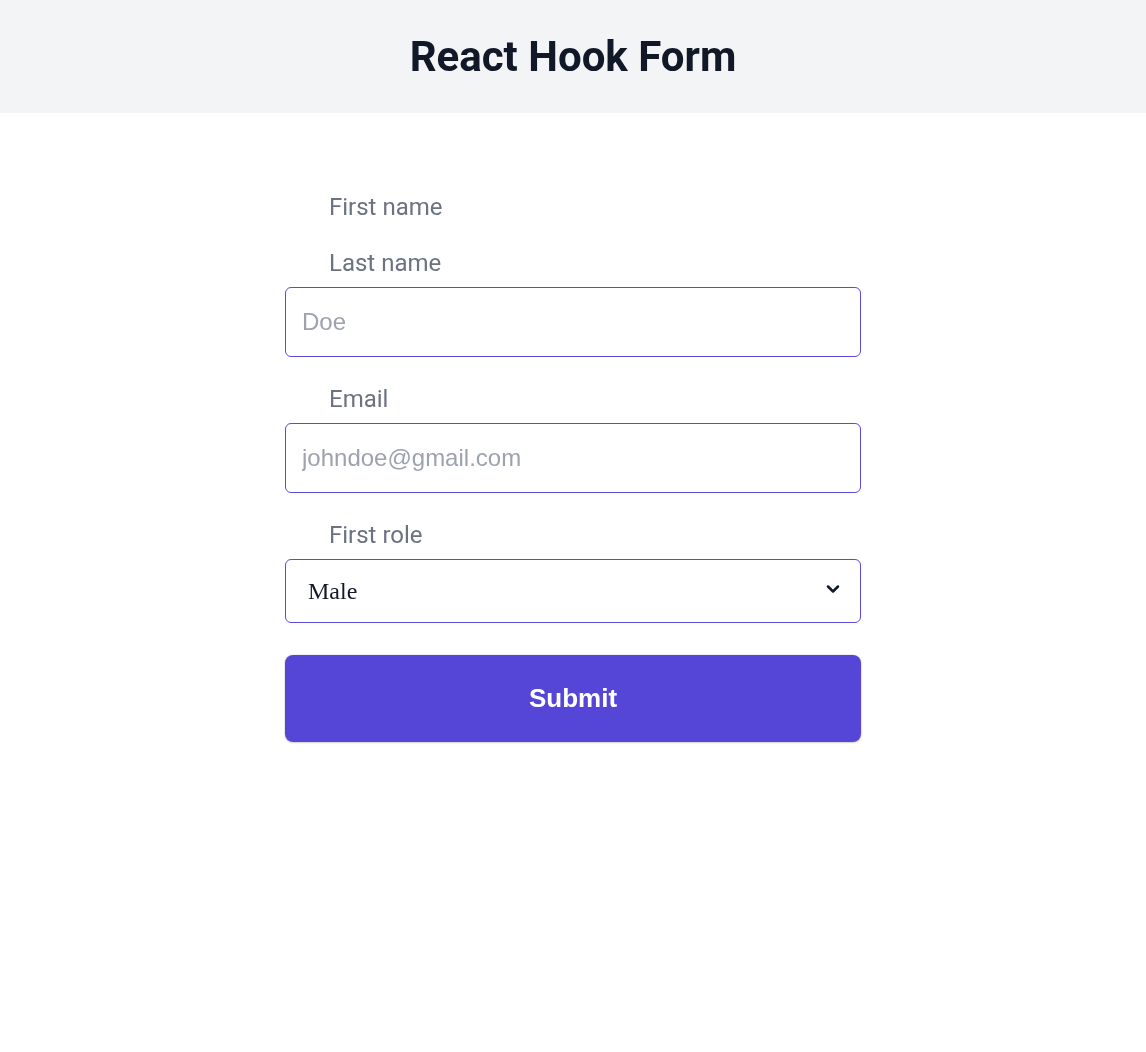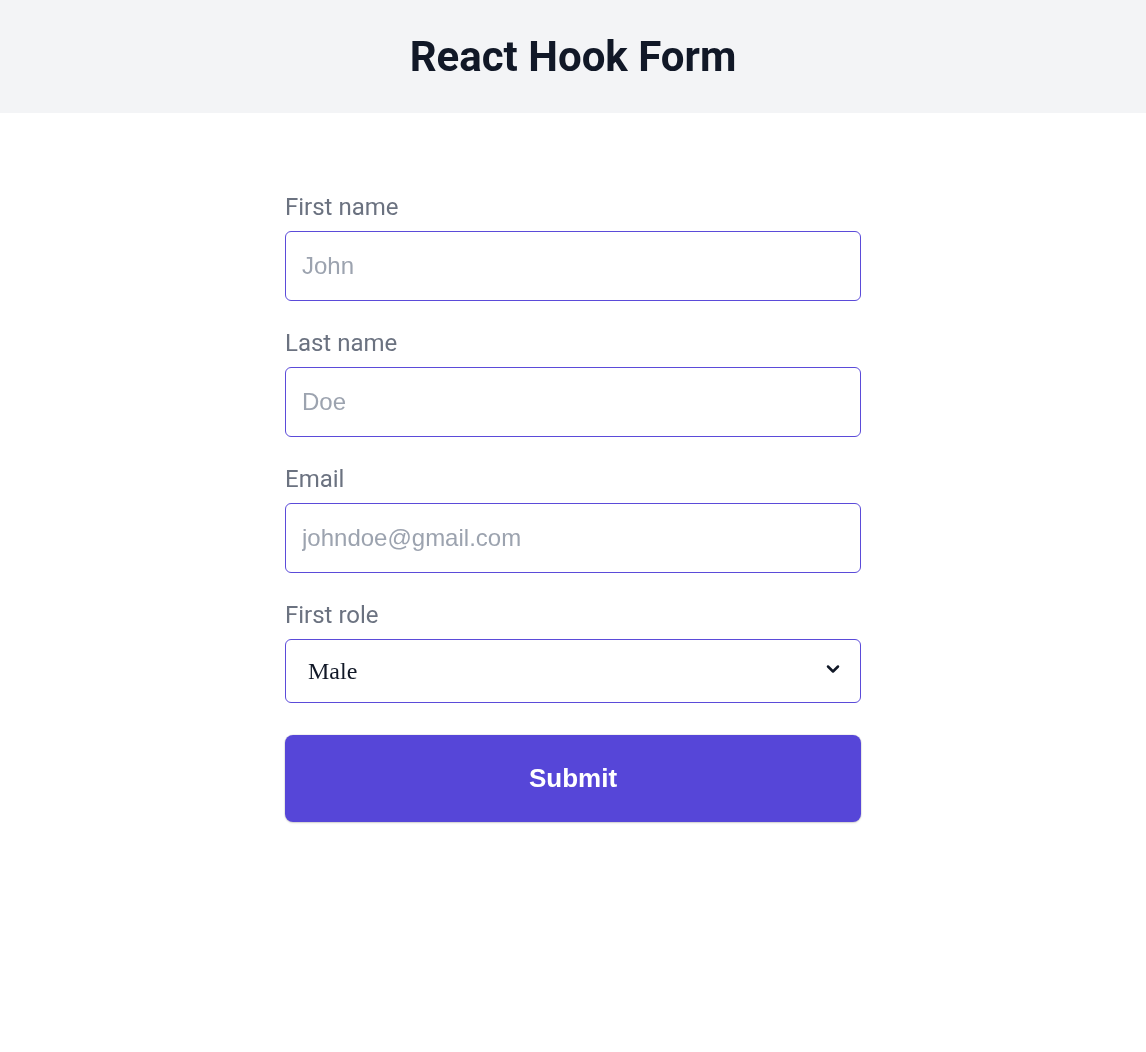--- a/index.html
+++ b/index.html
@@ -29,20 +29,21 @@
     }
     .field {
       margin-bottom: 28px;
     }
     .label {
       display: block;
       font-size: 24px;
       color: #6b7280;
       margin-bottom: 10px;
       font-weight: 400;
+      margin-left: 44px;
     }
     .input {
       width: 100%;
       border: 1px solid #5b4bd9;
       border-radius: 6px;
       padding: 20px 16px;
       font-size: 24px;
       color: #111827;
       background: #ffffff;
       outline: none;
@@ -93,21 +94,20 @@
 <body>
 
 <div class="header">
   <h1>React Hook Form</h1>
 </div>
 
 <div class="form-container">
 
   <div class="field">
     <label class="label">First name</label>
-    <input class="input" type="text" placeholder="John" style="">
   </div>
 
   <div class="field">
     <label class="label">Last name</label>
     <input class="input" type="text" placeholder="Doe" style="">
   </div>
 
   <div class="field">
     <label class="label">Email</label>
     <input class="input" type="email" placeholder="johndoe@gmail.com" style="">

